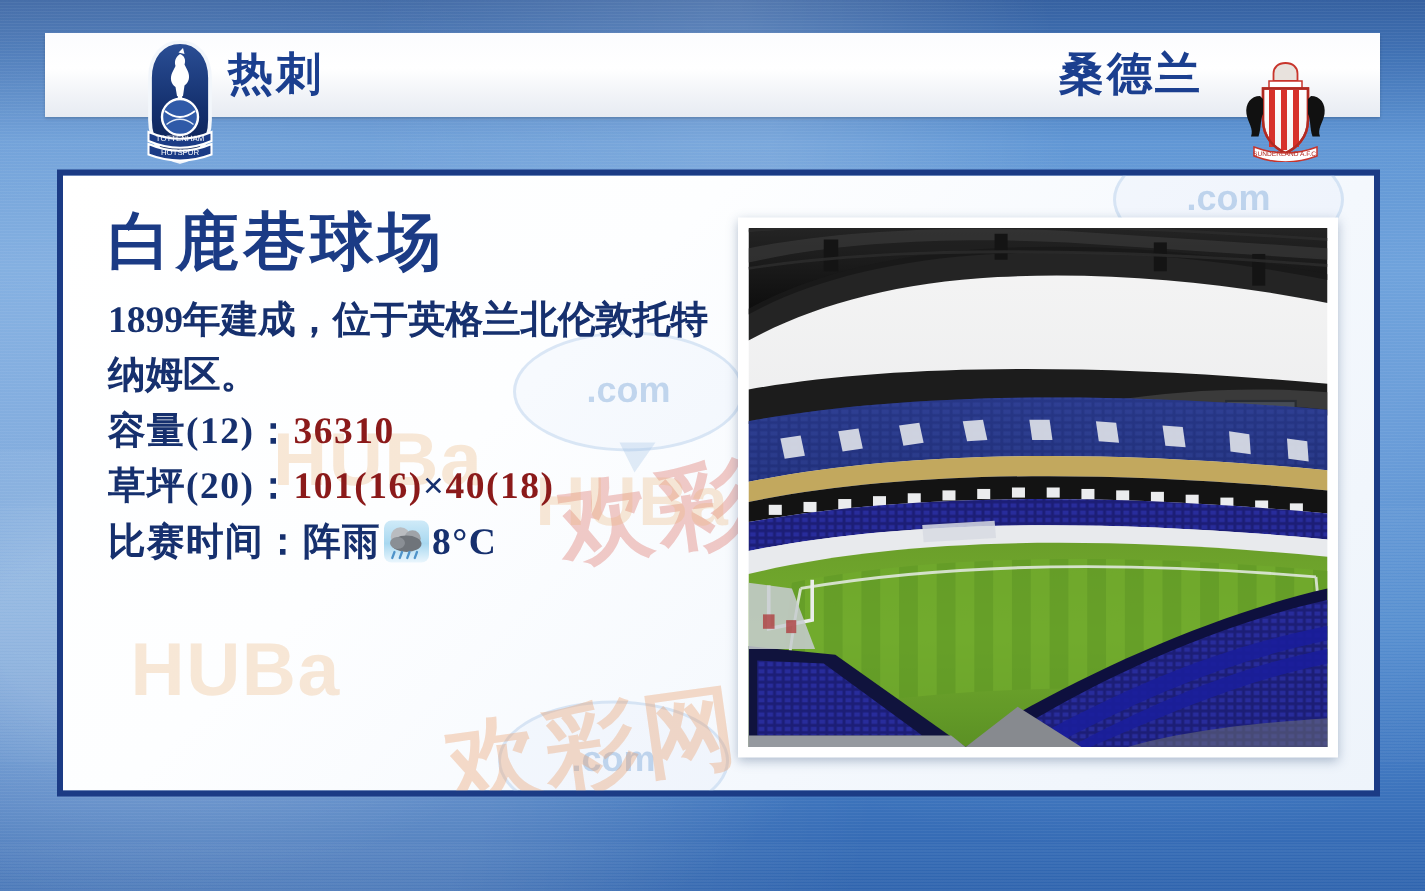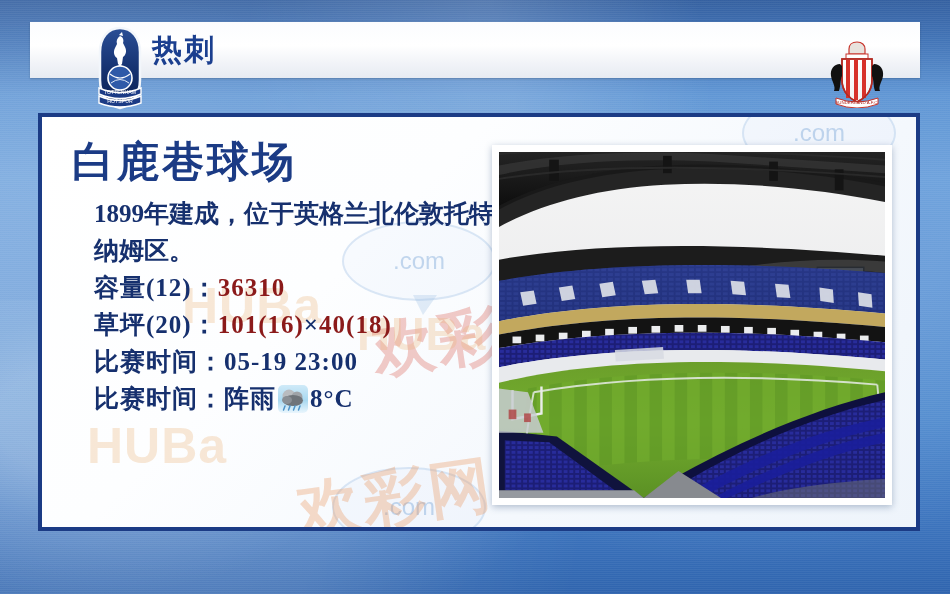--- a/index.html
+++ b/index.html
@@ -83,21 +83,21 @@
   }
 
   
   .wm { position: absolute; pointer-events: none; user-select: none; }
   .wm-bubble {
     border: 2px solid rgba(150,185,225,.30);
     border-radius: 50%;
     background: rgba(205,225,245,.12);
     display: flex; align-items: center; justify-content: center;
     color: rgba(120,165,215,.42);
-    font-weight: normal;
+    font-weight: bold;
   }
   .wm-bubble::after {
     content: "";
     position: absolute;
     bottom: -16px; left: 46%;
     border-left: 10px solid transparent;
     border-right: 14px solid transparent;
     border-top: 20px solid rgba(150,185,225,.28);
   }
   .wm-cn {
@@ -138,21 +138,20 @@
     margin: 0 0 10px 0;
     line-height: 1.1;
   }
   .info-line {
     font-size: 25px;
     font-weight: bold;
     color: #16306e;
     line-height: 1.48;
     letter-spacing: 1px;
     white-space: nowrap;
-    margin-left: 22px;
   }
   #desc {
     width: 418px;
     white-space: normal;
     letter-spacing: 0px;
   }
   .val-red { color: #8b1a1a; }
   .val-blue { color: #16306e; }
 
   .weather-icon {
@@ -212,20 +211,21 @@
 
         <path d="M7 62 Q28 71 49 62 L49 68 Q28 77 7 68 Z" fill="#1b3b85" stroke="#ffffff" stroke-width="1.4"></path>
         <path d="M7 70 Q28 79 49 70 L49 77 Q28 85 7 77 Z" fill="#1b3b85" stroke="#ffffff" stroke-width="1.4"></path>
         <text x="28" y="68" font-size="5.2" fill="#ffffff" text-anchor="middle" font-family="Liberation Sans, sans-serif">TOTTENHAM</text>
         <text x="28" y="77" font-size="5.2" fill="#ffffff" text-anchor="middle" font-family="Liberation Sans, sans-serif">HOTSPUR</text>
       </svg>
     </span>
 
     <div class="team-name" id="home-name">热刺</div>
 
+    <div class="team-name" id="away-name">桑德兰</div>
 
     <span class="crest" id="away-crest">
       <svg viewBox="0 0 70 70" width="70" height="70">
         <defs>
           <linearGradient id="sunShield" x1="0" y1="0" x2="0" y2="1">
             <stop offset="0%" stop-color="#ffffff"></stop>
             <stop offset="100%" stop-color="#f2f2f2"></stop>
           </linearGradient>
         </defs>
 
@@ -269,23 +269,20 @@
       <div class="info-line" id="desc">1899年建成，位于英格兰北伦敦托特纳姆区。</div>
 
       <div class="info-line">
         <span>容量(12)：</span><span class="val-red">36310</span>
       </div>
 
       <div class="info-line">
         <span>草坪(20)：</span><span class="val-red">101(16)</span><span class="val-blue">×</span><span class="val-red">40(18)</span>
       </div>
 
-      <div class="info-line">
-        <span>比赛时间：</span><span class="val-blue">05-19 23:00</span>
-      </div>
 
       <div class="info-line">
         <span>比赛时间：</span><span class="val-blue">阵雨</span><span class="weather-icon">
           <svg viewBox="0 0 30 28" width="30" height="28">
             <circle cx="11" cy="11" r="6.5" fill="#b9bcc0"></circle>
             <circle cx="19" cy="12" r="5.5" fill="#9fa3a8"></circle>
             <ellipse cx="15" cy="15.5" rx="10" ry="5.5" fill="#6f747a"></ellipse>
             <ellipse cx="9" cy="15" rx="5" ry="4" fill="#8a8f95"></ellipse>
             <path d="M7 21 l-1.5 4 M12 21 l-1.5 4 M17 21 l-1.5 4 M22 21 l-1.5 4" stroke="#4f93c9" stroke-width="1.5" stroke-linecap="round"></path>
           </svg>

